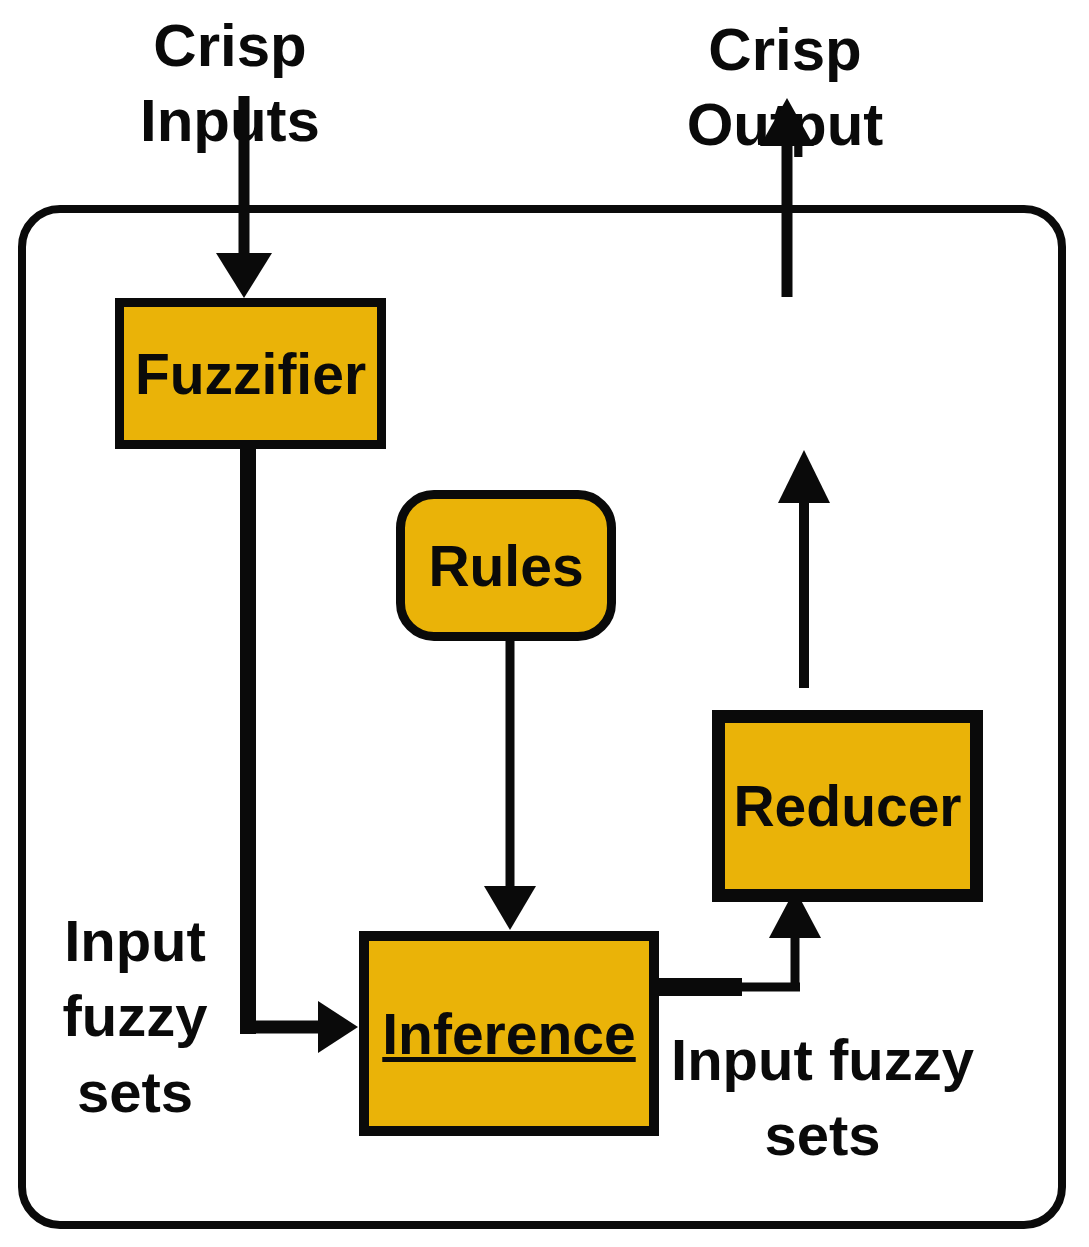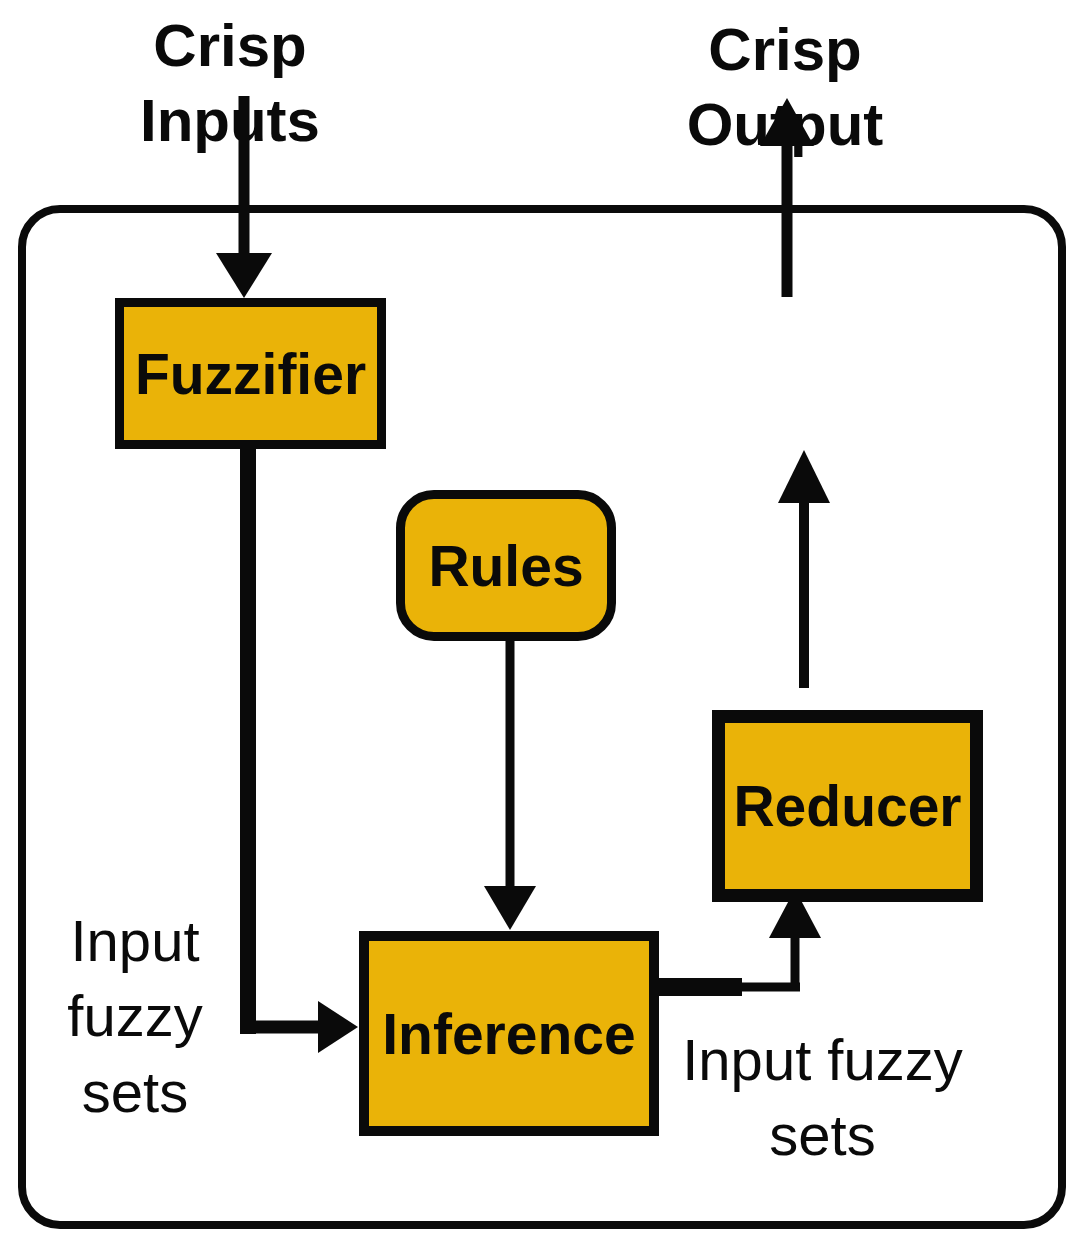--- a/index.html
+++ b/index.html
@@ -21,21 +21,21 @@
     font-size: 60px;
     font-weight: 600;
     text-align: center;
     line-height: 1.25;
     white-space: pre-line;
     color: #0a0a0a;
   }
   .edge-label {
     position: absolute;
     font-size: 58px;
-    font-weight: 400;
+    font-weight: 700;
     text-align: center;
     line-height: 1.3;
     white-space: pre-line;
     color: #0a0a0a;
   }
   .boundary {
     position: absolute;
     left: 18px;
     top: 205px;
     width: 1048px;
@@ -65,21 +65,21 @@
   .node span {
     font-size: 57px;
     font-weight: 600;
     color: #0a0a0a;
     white-space: nowrap;
   }
   .node-fuzzifier  { left: 115px; top: 298px; width: 271px; height: 151px; border-width: 9px; }
   .node-defuzzifer { left: 621px; top: 294px; width: 325px; height: 157px; border-width: 10px; }
   .node-rules      { left: 396px; top: 490px; width: 220px; height: 151px; border-width: 9px; border-radius: 38px; }
   .node-reducer    { left: 712px; top: 684px; width: 271px; height: 192px; border-width: 13px; margin-top: 26px; }
-  .node-inference  { left: 359px; top: 931px; width: 300px; height: 205px; border-width: 10px; }
+  .node-inference  { left: 359px; top: 931px; width: 300px; height: 205px; border-width: 10px; text-decoration: underline; }
 
   .label-crisp-inputs  { left: 70px;  top: 8px;    width: 320px; }
   .label-crisp-output  { left: 615px; top: 12px;   width: 340px; }
   .label-input-fuzzy   { left: 35px;  top: 903px;  width: 200px; }
   .label-output-fuzzy  { left: 650px; top: 1022px; width: 345px; }
 </style>
 </head>
 <body>
 
 <div class="canvas">

